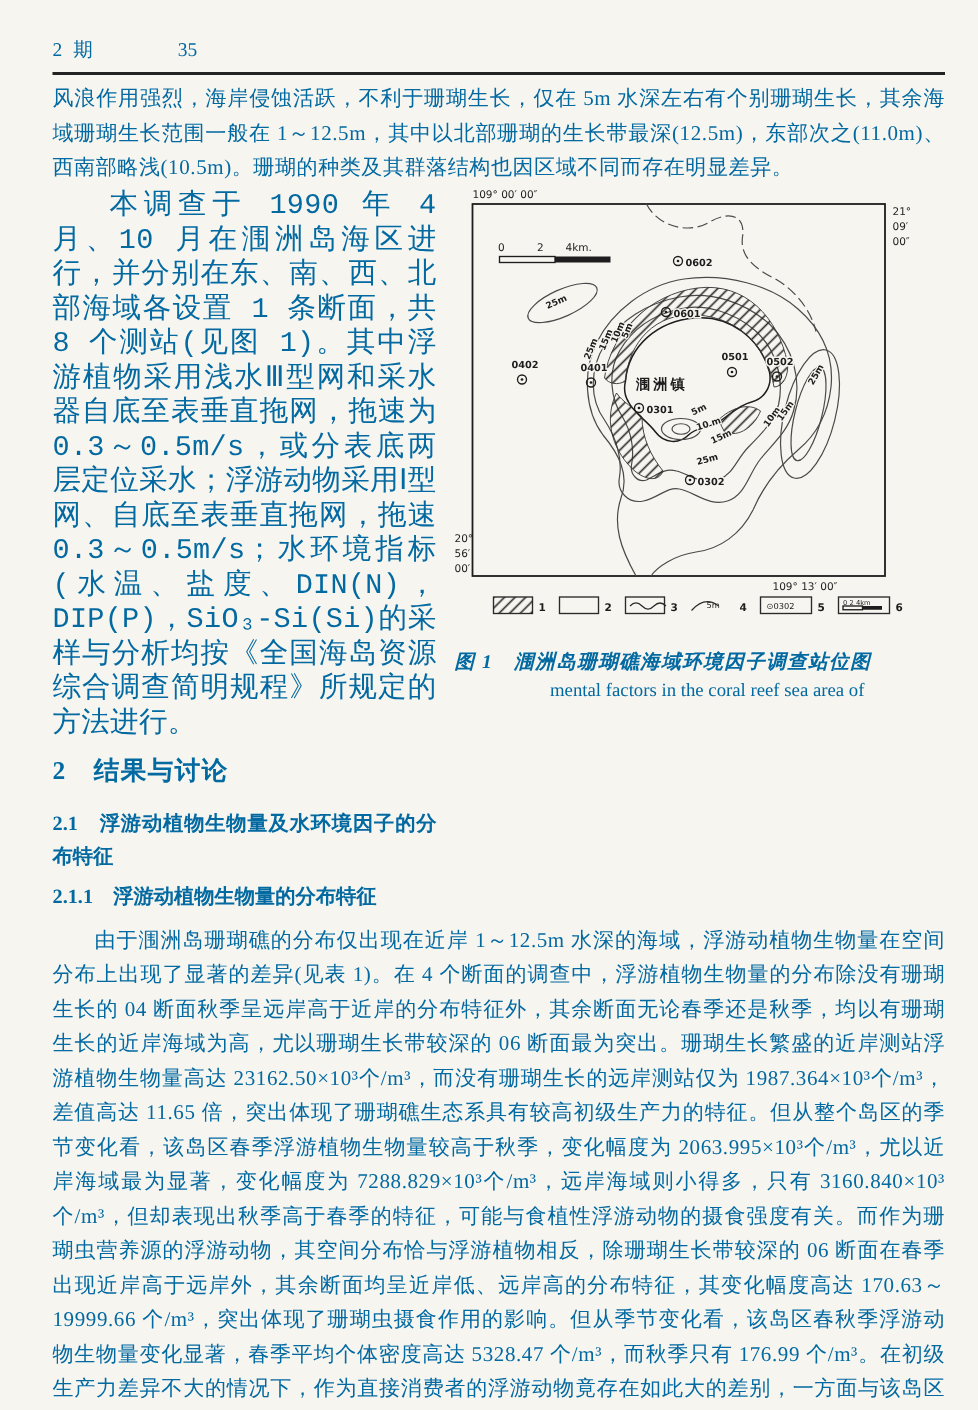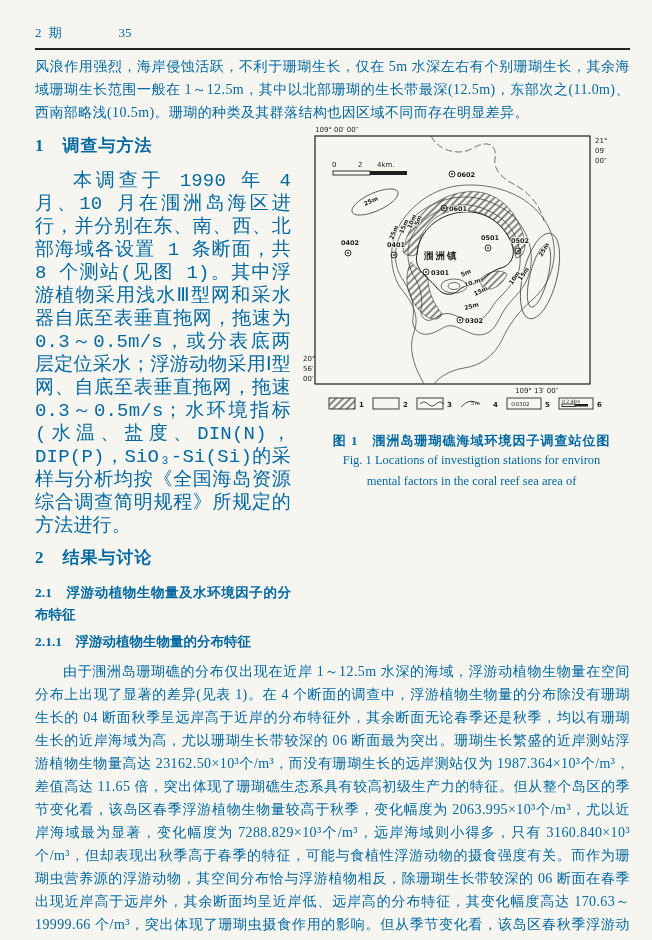--- a/index.html
+++ b/index.html
@@ -21,21 +21,21 @@
   
   .twocol{display:flex;margin:2px 12px 0 35px;gap:12px;}
   .col-left{width:268px;}
   .col-right{width:337px;}
   .h-sec{font-size:17px;font-weight:bold;margin:8px 0 13px 0;letter-spacing:1px;}
   .h-sec.second{margin-top:8px;}
   .col-left .cpara{font-size:19px;line-height:23px;text-align:justify;text-indent:2em;letter-spacing:0.2px;font-family:Liberation Mono, monospace;}
   .h-sub{font-size:13.5px;font-weight:bold;line-height:22px;margin:11px 0 0 0;text-align:justify;}
   .h-subsub{font-size:13.5px;font-weight:bold;line-height:22px;margin:5px 0 0 0;}
   
-  .cap-zh{text-align:center;font-weight:bold;font-size:13px;margin-top:6px;letter-spacing:1px;}
+  .cap-zh{font-weight:bold;font-size:13px;margin-top:6px;letter-spacing:1px;font-style:italic;}
   .cap-en{text-align:center;font-size:12.5px;line-height:21px;}
   
   svg.map{display:block;width:337px;height:300px;}
   svg.map text{font-family:"DejaVu Sans",sans-serif;fill:#1d1d1d;}
   .frame{fill:none;stroke:#1d1d1d;stroke-width:1.2;}
   .cont{fill:none;stroke:#4a4a4a;stroke-width:0.8;}
   .cont.dash{stroke-dasharray:7 3;}
   .coast{fill:#f6f5f0;stroke:#1d1d1d;stroke-width:1;}
   .reef{fill:url(#hatch);stroke:#333;stroke-width:0.6;}
   .t7{font-size:7px;}
@@ -59,21 +59,20 @@
   <div class="hdr">
     <span class="issue">2 期</span>
     <span class="pgno">35</span>
   </div>
   <div class="hdr-rule"></div>
 
   <p class="para">风浪作用强烈，海岸侵蚀活跃，不利于珊瑚生长，仅在 5m 水深左右有个别珊瑚生长，其余海域珊瑚生长范围一般在 1～12.5m，其中以北部珊瑚的生长带最深(12.5m)，东部次之(11.0m)、西南部略浅(10.5m)。珊瑚的种类及其群落结构也因区域不同而存在明显差异。</p>
 
   <div class="twocol">
     <div class="col-left">
-      <div class="h-sec">1　调查与方法</div>
       <p class="cpara" style="margin:0;">本调查于 1990 年 4 月、10 月在涠洲岛海区进行，并分别在东、南、西、北部海域各设置 1 条断面，共 8 个测站(见图 1)。其中浮游植物采用浅水Ⅲ型网和采水器自底至表垂直拖网，拖速为 0.3～0.5m/s，或分表底两层定位采水；浮游动物采用Ⅰ型网、自底至表垂直拖网，拖速 0.3～0.5m/s；水环境指标(水温、盐度、DIN(N)，DIP(P)，SiO₃-Si(Si)的采样与分析均按《全国海岛资源综合调查简明规程》所规定的方法进行。</p>
       <div class="h-sec second">2　结果与讨论</div>
       <div class="h-sub">2.1　浮游动植物生物量及水环境因子的分布特征</div>
       <div class="h-subsub">2.1.1　浮游动植物生物量的分布特征</div>
     </div>
 
     <div class="col-right">
       <svg class="map" viewBox="0 0 337 300" aria-hidden="true">
         <defs>
           <pattern id="hatch" width="5" height="5" patternUnits="userSpaceOnUse" patternTransform="rotate(45)">
@@ -211,20 +210,19 @@
 
           <rect class="lgbox" x="256" y="272" width="34" height="11"></rect>
           <text class="tiny4" x="259" y="277">0  2 4km</text>
           <rect class="sb-open" x="259" y="278" width="13" height="2.5"></rect>
           <rect class="sb-fill" x="272" y="278" width="13" height="2.5"></rect>
           <text class="lg" x="294" y="281">6</text>
         </g>
       </svg>
 
       <div class="cap-zh">图 1　涠洲岛珊瑚礁海域环境因子调查站位图</div>
-      <div class="cap-en">Fig. 1  Locations of investigtion stations for environ</div>
       <div class="cap-en">mental factors in the coral reef sea area of</div>
     </div>
   </div>
 
   <p class="para indent" style="margin-top:7px;">由于涠洲岛珊瑚礁的分布仅出现在近岸 1～12.5m 水深的海域，浮游动植物生物量在空间分布上出现了显著的差异(见表 1)。在 4 个断面的调查中，浮游植物生物量的分布除没有珊瑚生长的 04 断面秋季呈远岸高于近岸的分布特征外，其余断面无论春季还是秋季，均以有珊瑚生长的近岸海域为高，尤以珊瑚生长带较深的 06 断面最为突出。珊瑚生长繁盛的近岸测站浮游植物生物量高达 23162.50×10³个/m³，而没有珊瑚生长的远岸测站仅为 1987.364×10³个/m³，差值高达 11.65 倍，突出体现了珊瑚礁生态系具有较高初级生产力的特征。但从整个岛区的季节变化看，该岛区春季浮游植物生物量较高于秋季，变化幅度为 2063.995×10³个/m³，尤以近岸海域最为显著，变化幅度为 7288.829×10³个/m³，远岸海域则小得多，只有 3160.840×10³个/m³，但却表现出秋季高于春季的特征，可能与食植性浮游动物的摄食强度有关。而作为珊瑚虫营养源的浮游动物，其空间分布恰与浮游植物相反，除珊瑚生长带较深的 06 断面在春季出现近岸高于远岸外，其余断面均呈近岸低、远岸高的分布特征，其变化幅度高达 170.63～19999.66 个/m³，突出体现了珊瑚虫摄食作用的影响。但从季节变化看，该岛区春秋季浮游动物生物量变化显著，春季平均个体密度高达 5328.47 个/m³，而秋季只有 176.99 个/m³。在初级生产力差异不大的情况下，作为直接消费者的浮游动物竟存在如此大的差别，一方面与该岛区春季的浮游动物是以具有季节性急剧增殖特性的夜光虫占绝对优势，而且出现的密度和频率均较高，而秋季夜光虫稀少，出现的密度和频率均较低有关；另一方面则与高级动物的摄食消费有关。</p>
 
 </div>
 
 </body></html>

